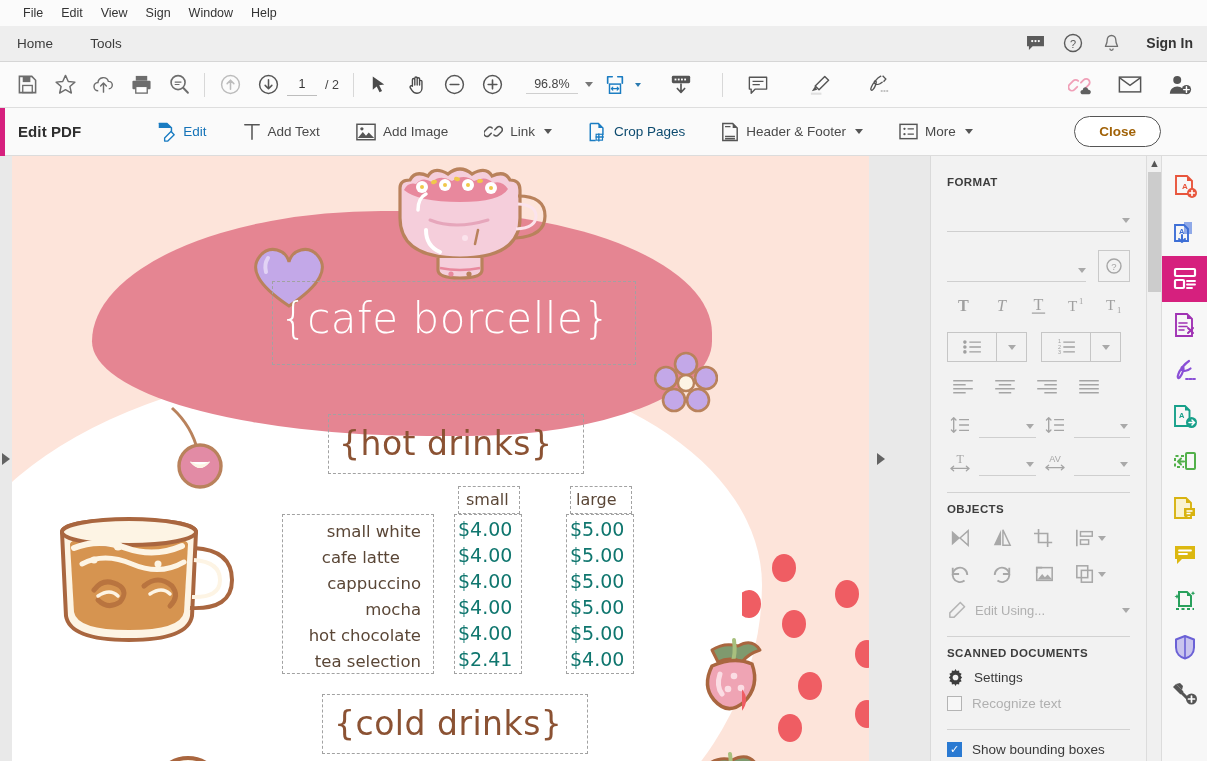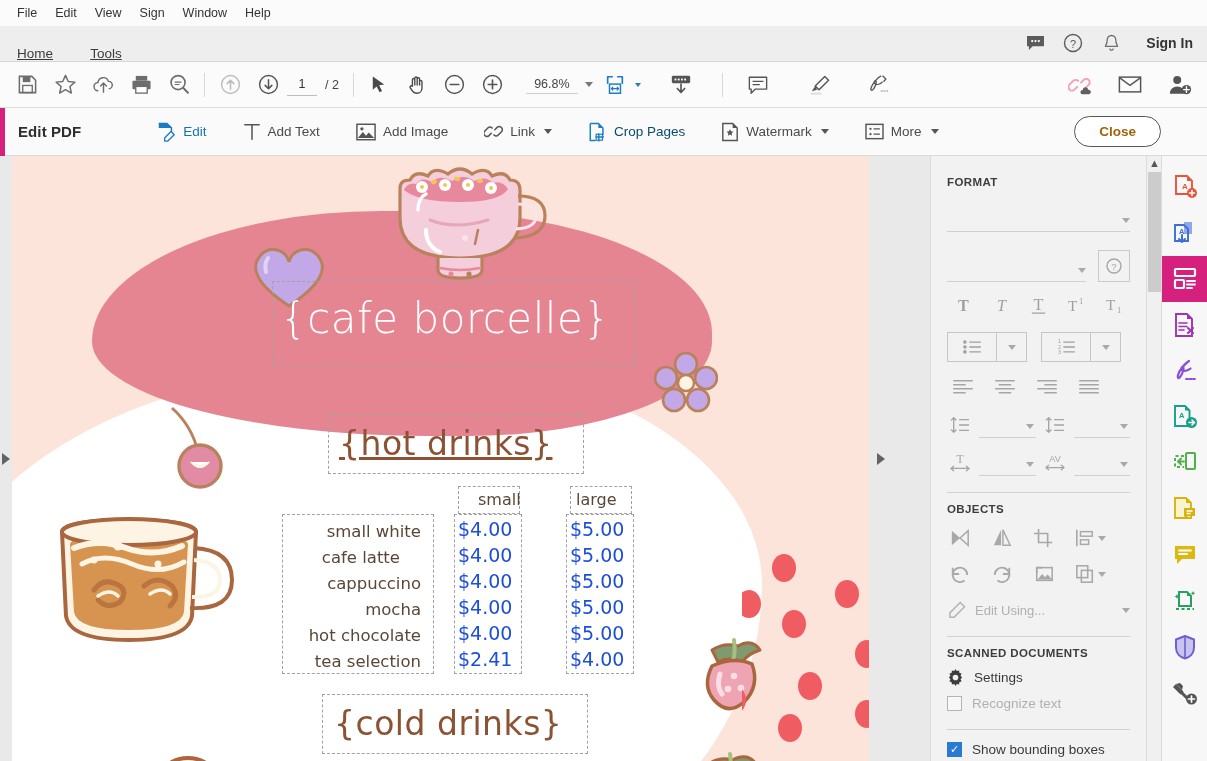--- a/index.html
+++ b/index.html
@@ -10,38 +10,37 @@
     font-family: "Liberation Sans", sans-serif;
     background: #ffffff;
     -webkit-font-smoothing: antialiased;
   }
   #app { position: relative; width: 1207px; height: 761px; background:#fff; }
 
   
   .menubar {
     position:absolute; top:0; left:0; width:1207px; height:26px;
     background:#fbfbfb; display:flex; align-items:center;
-    padding-left:8px; border-bottom:0px;
+    padding-left:14px; border-bottom:0px;
   }
   .menu-item {
     font-size:12.5px; color:#333; padding:3px 9px; cursor:default;
     line-height:16px;
   }
 
   
   .tabbar {
     position:absolute; top:26px; left:0; width:1207px; height:36px;
     background:#eeeeee; display:flex; align-items:flex-end;
     border-bottom:1px solid #d6d6d6;
   }
   .tab {
-    height:36px; display:flex; align-items:flex-end; justify-content:center;
+    height:36px; display:flex; align-items:center; justify-content:center;
     font-size:13.5px; color:#3c3c3c; padding:0 22px; cursor:pointer;
     position:relative;
-    text-decoration:underline;
   }
   .tab.home { width:70px; padding:0; }
   .tab.tools { width:72px; padding:0; }
   .tab.doc {
     background:#fff; padding:0 12px 0 18px; min-width:152px;
     border-left:1px solid #d6d6d6; border-right:1px solid #d6d6d6;
     justify-content:space-between; height:36px;
   }
   .tab.doc .tab-label { font-size:13px; color:#303030; white-space:nowrap; }
   .tab-close {
@@ -142,21 +141,21 @@
   .dashed-box {
     position:absolute; border:1px dashed #a2a2a2;
   }
   .doctext { position:absolute; font-family:"DejaVu Sans", sans-serif; white-space:nowrap;}
   .cafe-title {
     font-size:42px; color:#ffffff; letter-spacing:0.5px; font-weight:300;
   }
   .hot-title { font-size:33px; color:#8b5233; letter-spacing:0.5px; font-weight:400;}
   .cold-title { font-size:33px; color:#8b5233; letter-spacing:0.5px; font-weight:400;}
   .menu-row { font-size:16.5px; color:#5a4636; }
-  .price { font-size:19px; color:#1d4ed8; }
+  .price { font-size:19px; color:#0f766e; }
   .colhdr { font-size:16px; color:#5a4636; }
 
   
   .rpanel {
     position:absolute; top:156px; left:930px; width:231px; height:605px;
     background:#f2f2f2; border-left:1px solid #dadada; overflow:hidden;
   }
   .rp-inner { position:absolute; top:0; left:0; width:215px; height:605px; padding:0 16px; }
   .rp-head {
     font-size:11.5px; font-weight:bold; color:#3d3d3d; letter-spacing:0.4px;
@@ -450,32 +449,32 @@
             <path d="M2.5 1.5h9l5 5v8" fill="none" stroke="#1a7cc2" stroke-width="1.6"></path>
             <path d="M2.5 1.5v19h6" fill="none" stroke="#1a7cc2" stroke-width="1.6"></path>
             <path d="M11.5 1.5l5 5h-5z" fill="#1a7cc2"></path>
             <path d="M12 13v8M9 16.5h8" stroke="#1a7cc2" stroke-width="1.5" stroke-linecap="round"></path>
             <rect x="9" y="13.5" width="7" height="6.5" fill="none" stroke="#1a7cc2" stroke-width="1.3"></rect>
           </svg>
       </span>
       <span style="color:#0c4a6e;">Crop Pages</span>
     </div>
 
-
     <div class="ebtn">
       <span>
         <svg width="18" height="20" viewBox="0 0 20 22">
             <path d="M2 1.5h11l5 5v14H2z" fill="none" stroke="#555" stroke-width="1.6"></path>
             <path d="M13 1.5l5 5h-5z" fill="#555"></path>
-            <path d="M10 8l1.2 2.3 2.6.4-1.9 1.8.4 2.6-2.3-1.2-2.3 1.2.4-2.6-1.9-1.8 2.6-.4z" fill="#555"></path>
+            <path d="M4.5 5h6M4.5 16h11M4.5 18.5h11" stroke="#555" stroke-width="1.4"></path>
           </svg>
       </span>
-      <span>Watermark</span>
+      <span>Header &amp; Footer</span>
       <span class="ecaret"></span>
     </div>
+
 
     <div class="ebtn">
       <span>
         <svg width="19" height="17" viewBox="0 0 21 19">
             <rect x="1" y="1.5" width="19" height="16" fill="none" stroke="#555" stroke-width="1.6"></rect>
             <circle cx="6" cy="6.5" r="1.3" fill="#555"></circle>
             <circle cx="6" cy="12.5" r="1.3" fill="#555"></circle>
             <path d="M9.5 6.5h7M9.5 12.5h7" stroke="#555" stroke-width="1.4"></path>
           </svg>
       </span>
@@ -613,24 +612,24 @@
         <ellipse cx="68" cy="140" rx="12" ry="14" fill="#ef5d63"></ellipse>
         <ellipse cx="-8" cy="154" rx="12" ry="14" fill="#ef5d63"></ellipse>
         <ellipse cx="125" cy="168" rx="12" ry="14" fill="#ef5d63"></ellipse>
         <ellipse cx="48" cy="182" rx="12" ry="14" fill="#ef5d63"></ellipse>
       </svg>
 
       <div class="dashed-box" style="left:260px;top:125px;width:364px;height:84px;"></div>
       <div class="doctext cafe-title" style="left:268px;top:138px;">{cafe borcelle}</div>
 
       <div class="dashed-box" style="left:316px;top:258px;width:256px;height:60px;"></div>
-      <div class="doctext hot-title" style="left:327px;top:268px;text-decoration:underline;">{hot drinks}</div>
+      <div class="doctext hot-title" style="left:327px;top:268px;">{hot drinks}</div>
 
       <div class="dashed-box" style="left:446px;top:330px;width:62px;height:28px;"></div>
-      <div class="doctext colhdr" style="left:454px;top:334px;margin-left:12px;">small</div>
+      <div class="doctext colhdr" style="left:454px;top:334px;">small</div>
       <div class="dashed-box" style="left:558px;top:330px;width:62px;height:28px;"></div>
       <div class="doctext colhdr" style="left:564px;top:334px;">large</div>
 
       <div class="dashed-box" style="left:270px;top:358px;width:152px;height:160px;"></div>
       <div class="doctext menu-row" style="left:409px;top:366px;transform:translateX(-100%);">small white</div>
       <div class="doctext menu-row" style="left:388px;top:392px;transform:translateX(-100%);">cafe latte</div>
       <div class="doctext menu-row" style="left:409px;top:418px;transform:translateX(-100%);">cappuccino</div>
       <div class="doctext menu-row" style="left:409px;top:444px;transform:translateX(-100%);">mocha</div>
       <div class="doctext menu-row" style="left:409px;top:470px;transform:translateX(-100%);">hot chocolate</div>
       <div class="doctext menu-row" style="left:409px;top:496px;transform:translateX(-100%);">tea selection</div>

